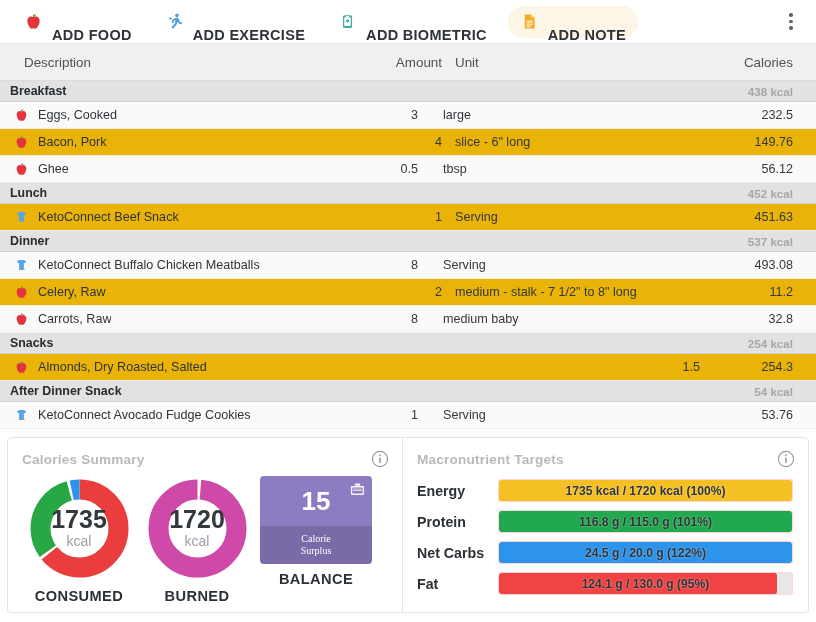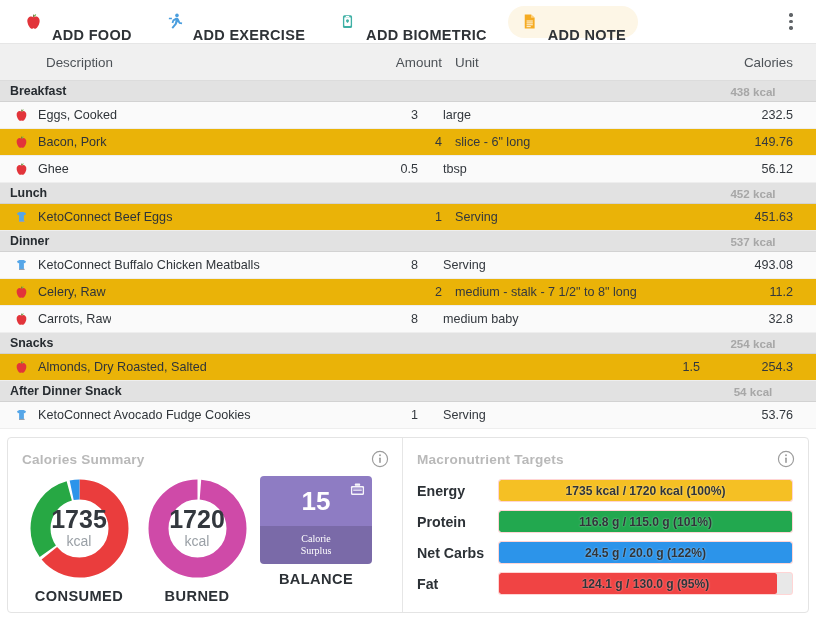--- a/index.html
+++ b/index.html
@@ -75,30 +75,30 @@
   .c-unit { width: 258px; flex: none; text-align: left; }
   .c-cal  { width: 103px; text-align: right; flex: none; padding-right: 23px; }
 
   .thead {
     height: 37px;
     background: #f0f0f0;
     border-bottom: 1px solid #dcdcdc;
     color: #4d5257;
     font-size: 13.4px;
   }
-  .thead .c-desc { padding-left: 46px; }
+  .thead .c-desc { padding-left: 24px; }
 
   .sec-row {
     height: 21px;
     background: #e2e2e2;
     border-bottom: 1px solid #d2d2d2;
     font-size: 12.4px;
   }
   .sec-row .c-desc { padding-left: 10px; font-weight: bold; color: #262b30; }
-  .sec-kcal { width: 103px; flex: none; text-align: center; padding-right: 23px; color: #a7a7a7; font-weight: bold; font-size: 11.6px; }
+  .sec-kcal { width: 103px; flex: none; text-align: right; padding-right: 23px; color: #a7a7a7; font-weight: bold; font-size: 11.6px; }
 
   .food-row { height: 27px; border-bottom: 1px solid #eeeeee; }
   .food-row.odd  { background: #fafafa; gap: 12px; }
   .food-row.even { background: #eab308; }
   .food-row .c-desc { padding-left: 14px; gap: 9px; }
   .fname { white-space: nowrap; overflow: hidden; text-overflow: ellipsis; color: #2f3439; }
   .ficon { width: 15px; height: 16px; flex: none; display: block; }
 
   
   .panels {
@@ -314,21 +314,21 @@
       <div class="row sec-row">
         <div class="c-desc">Lunch</div>
         <div class="sec-kcal">452 kcal</div>
       </div>
       <div class="row food-row even">
         <div class="c-desc">
           <svg viewBox="0 0 20 20" width="15" height="16" class="ficon">
             <path d="M7.1 3.2h5.8l3.1 1.7-1.2 2.9-1.6-.6v9.4H6.8V7.2l-1.6.6L4 4.9z" fill="#55a6e8"></path>
             <path d="M6.8 15.1h7.4v1.5H6.8z" fill="#9aa2ab"></path>
           </svg>
-          <span class="fname">KetoConnect Beef Eggs</span>
+          <span class="fname">KetoConnect Beef Snack</span>
         </div>
         <div class="c-amt">1</div>
         <div class="c-unit">Serving</div>
         <div class="c-cal">451.63</div>
       </div>
       <div class="row sec-row">
         <div class="c-desc">Dinner</div>
         <div class="sec-kcal">537 kcal</div>
       </div>
       <div class="row food-row odd">

